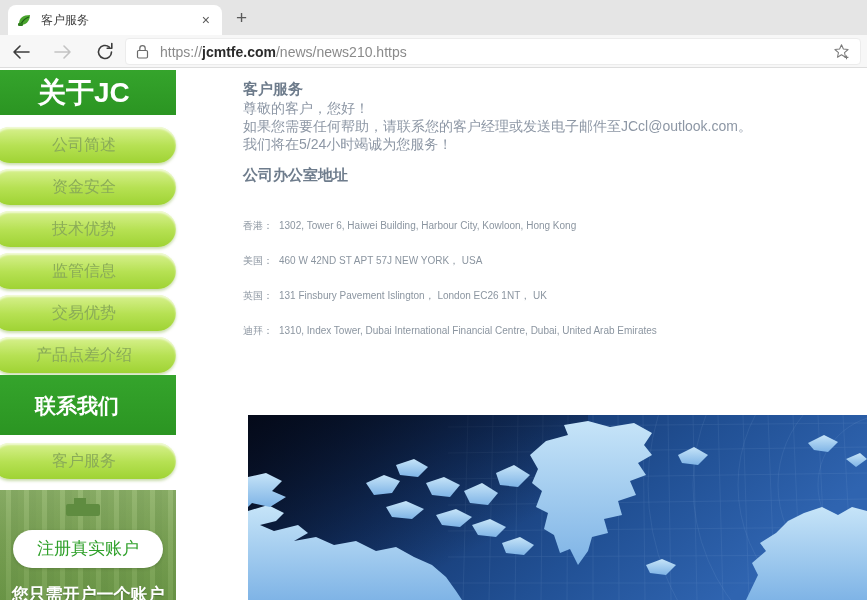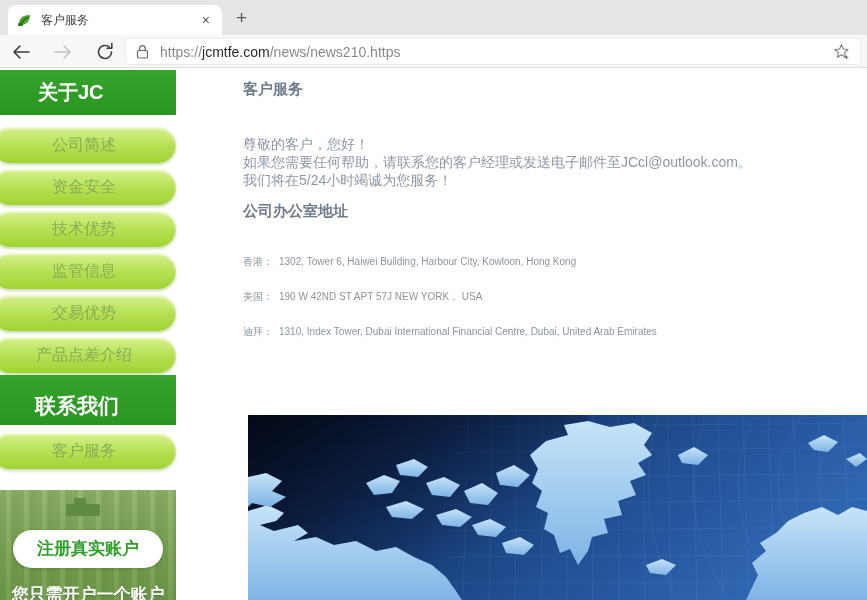--- a/index.html
+++ b/index.html
@@ -25,31 +25,31 @@
   .btn-back { left:10px; }
   .btn-fwd  { left:52px; }
   .btn-refresh { left:94px; }
 
   .urlbar { position:absolute; left:125px; right:6px; top:3px; height:27px;
     background:#fff; border:1px solid #ececec; border-radius:4px;
     display:flex; align-items:center; padding:0 10px; }
   .lock { width:13px; height:15px; margin-right:11px; flex:0 0 13px; }
   .url { font-size:14px; white-space:nowrap; }
   .url .dim { color:#8a8a8a; }
-  .url .domain { color:#2b2b2b; font-weight:400; }
+  .url .domain { color:#2b2b2b; font-weight:700; }
   .fav-star { margin-left:auto; width:17px; height:17px; }
 
   
   .page { position:relative; height:532px; background:#fff; overflow:hidden; }
 
   .sidebar { position:absolute; left:0; top:0; width:176px; padding-top:2px; }
   .side-header { height:45px; line-height:45px; padding-left:38px;
     background:linear-gradient(180deg,#35a42c,#2b9522); color:#fff;
-    font-size:20px; font-weight:700; }
-  .side-header.tall { height:50px; line-height:62px; padding-left:35px; font-size:21px; }
+    font-size:28px; font-weight:700; }
+  .side-header.tall { height:60px; line-height:62px; padding-left:35px; font-size:21px; }
   .pill { margin:6px 0 0 -8px; width:184px; height:36px; border-radius:18px;
     line-height:36px; text-align:center; font-size:16px; color:#8aab58;
     background:linear-gradient(180deg,#d8f18f 0%,#b6e153 52%,#9fd334 100%);
     box-shadow:inset 0 2px 2px rgba(255,255,255,.65), 0 2px 3px rgba(125,170,55,.4);
     cursor:pointer; }
   .pill.first { margin-top:12px; }
   .pill.after-header { margin-top:8px; }
   .side-header.contact { margin-top:2px; }
 
   .promo { position:absolute; left:0; top:422px; width:176px; height:110px;
@@ -57,29 +57,29 @@
     background:linear-gradient(180deg,#90b36b 0%,#7ea557 45%,#6f9a49 100%); }
   .promo:before { content:""; position:absolute; inset:0;
     background:repeating-linear-gradient(90deg, rgba(50,90,35,.10) 0 6px,
       rgba(255,255,255,.05) 6px 11px, rgba(40,80,30,.12) 11px 18px); }
   .crane { position:absolute; left:58px; top:6px; width:46px; height:22px; }
   .crane i { position:absolute; background:#5f8c40; }
   .crane .c1 { left:8px; top:8px; width:34px; height:12px; border-radius:2px; }
   .crane .c2 { left:16px; top:2px; width:12px; height:7px; }
   .register-btn { position:absolute; left:13px; top:40px; width:150px; height:38px;
     background:#fff; border-radius:19px; line-height:38px; text-align:center;
-    color:#2fa02a; font-size:17px; font-weight:700; cursor:pointer;
+    color:#2fa02a; font-size:17px; font-weight:400; cursor:pointer;
     box-shadow:0 1px 3px rgba(30,60,20,.25); }
   .promo-caption { position:absolute; left:0; top:93px; width:100%;
     text-align:center; color:#fff; font-size:17px; font-weight:700;
     text-shadow:0 1px 1px rgba(40,70,30,.4); white-space:nowrap; }
 
   .main { position:absolute; left:243px; top:0; right:0; height:532px; }
   .page-title { margin-top:12px; font-size:15px; font-weight:700; color:#6e7c8c; }
-  .greeting { margin-top:36px; font-size:14px; line-height:18px; color:#8d97a5; }
+  .greeting { font-size:14px; line-height:18px; color:#8d97a5; }
   .addr-heading { margin-top:13px; font-size:15px; font-weight:700; color:#6e7c8c; }
   .addresses { margin-top:34px; }
   .addr-row { height:19px; margin-bottom:16px; font-size:10px; color:#8b95a0;
     white-space:nowrap; }
   .addr-row .lbl { margin-right:6px; }
 
   .map { position:absolute; left:5px; top:347px; right:0; height:185px; }
   .map svg { width:100%; height:100%; display:block; }
 </style>
 </head>
@@ -158,21 +158,22 @@
     <div class="greeting">
       <div>尊敬的客户，您好！</div>
       <div>如果您需要任何帮助，请联系您的客户经理或发送电子邮件至JCcl@outlook.com。</div>
       <div>我们将在5/24小时竭诚为您服务！</div>
     </div>
 
     <div class="addr-heading">公司办公室地址</div>
 
     <div class="addresses">
       <div class="addr-row"><span class="lbl">香港：</span><span>1302, Tower 6, Haiwei Building, Harbour City, Kowloon, Hong Kong</span></div>
-      <div class="addr-row"><span class="lbl">美国：</span><span>190 W 42ND ST APT 57J NEW YORK， USA</span></div>
+      <div class="addr-row"><span class="lbl">美国：</span><span>460 W 42ND ST APT 57J NEW YORK， USA</span></div>
+      <div class="addr-row"><span class="lbl">英国：</span><span>131 Finsbury Pavement Islington，  London EC26 1NT， UK</span></div>
       <div class="addr-row"><span class="lbl">迪拜：</span><span>1310, Index Tower, Dubai International Financial Centre, Dubai, United Arab Emirates</span></div>
     </div>
 
     <div class="map">
       <svg viewBox="0 0 619 185" preserveAspectRatio="none">
         <defs>
           <linearGradient id="sea" x1="0" y1="0" x2="1" y2="0.35">
             <stop offset="0" stop-color="#0b1a38"></stop>
             <stop offset="0.35" stop-color="#14356b"></stop>
             <stop offset="0.7" stop-color="#215094"></stop>

